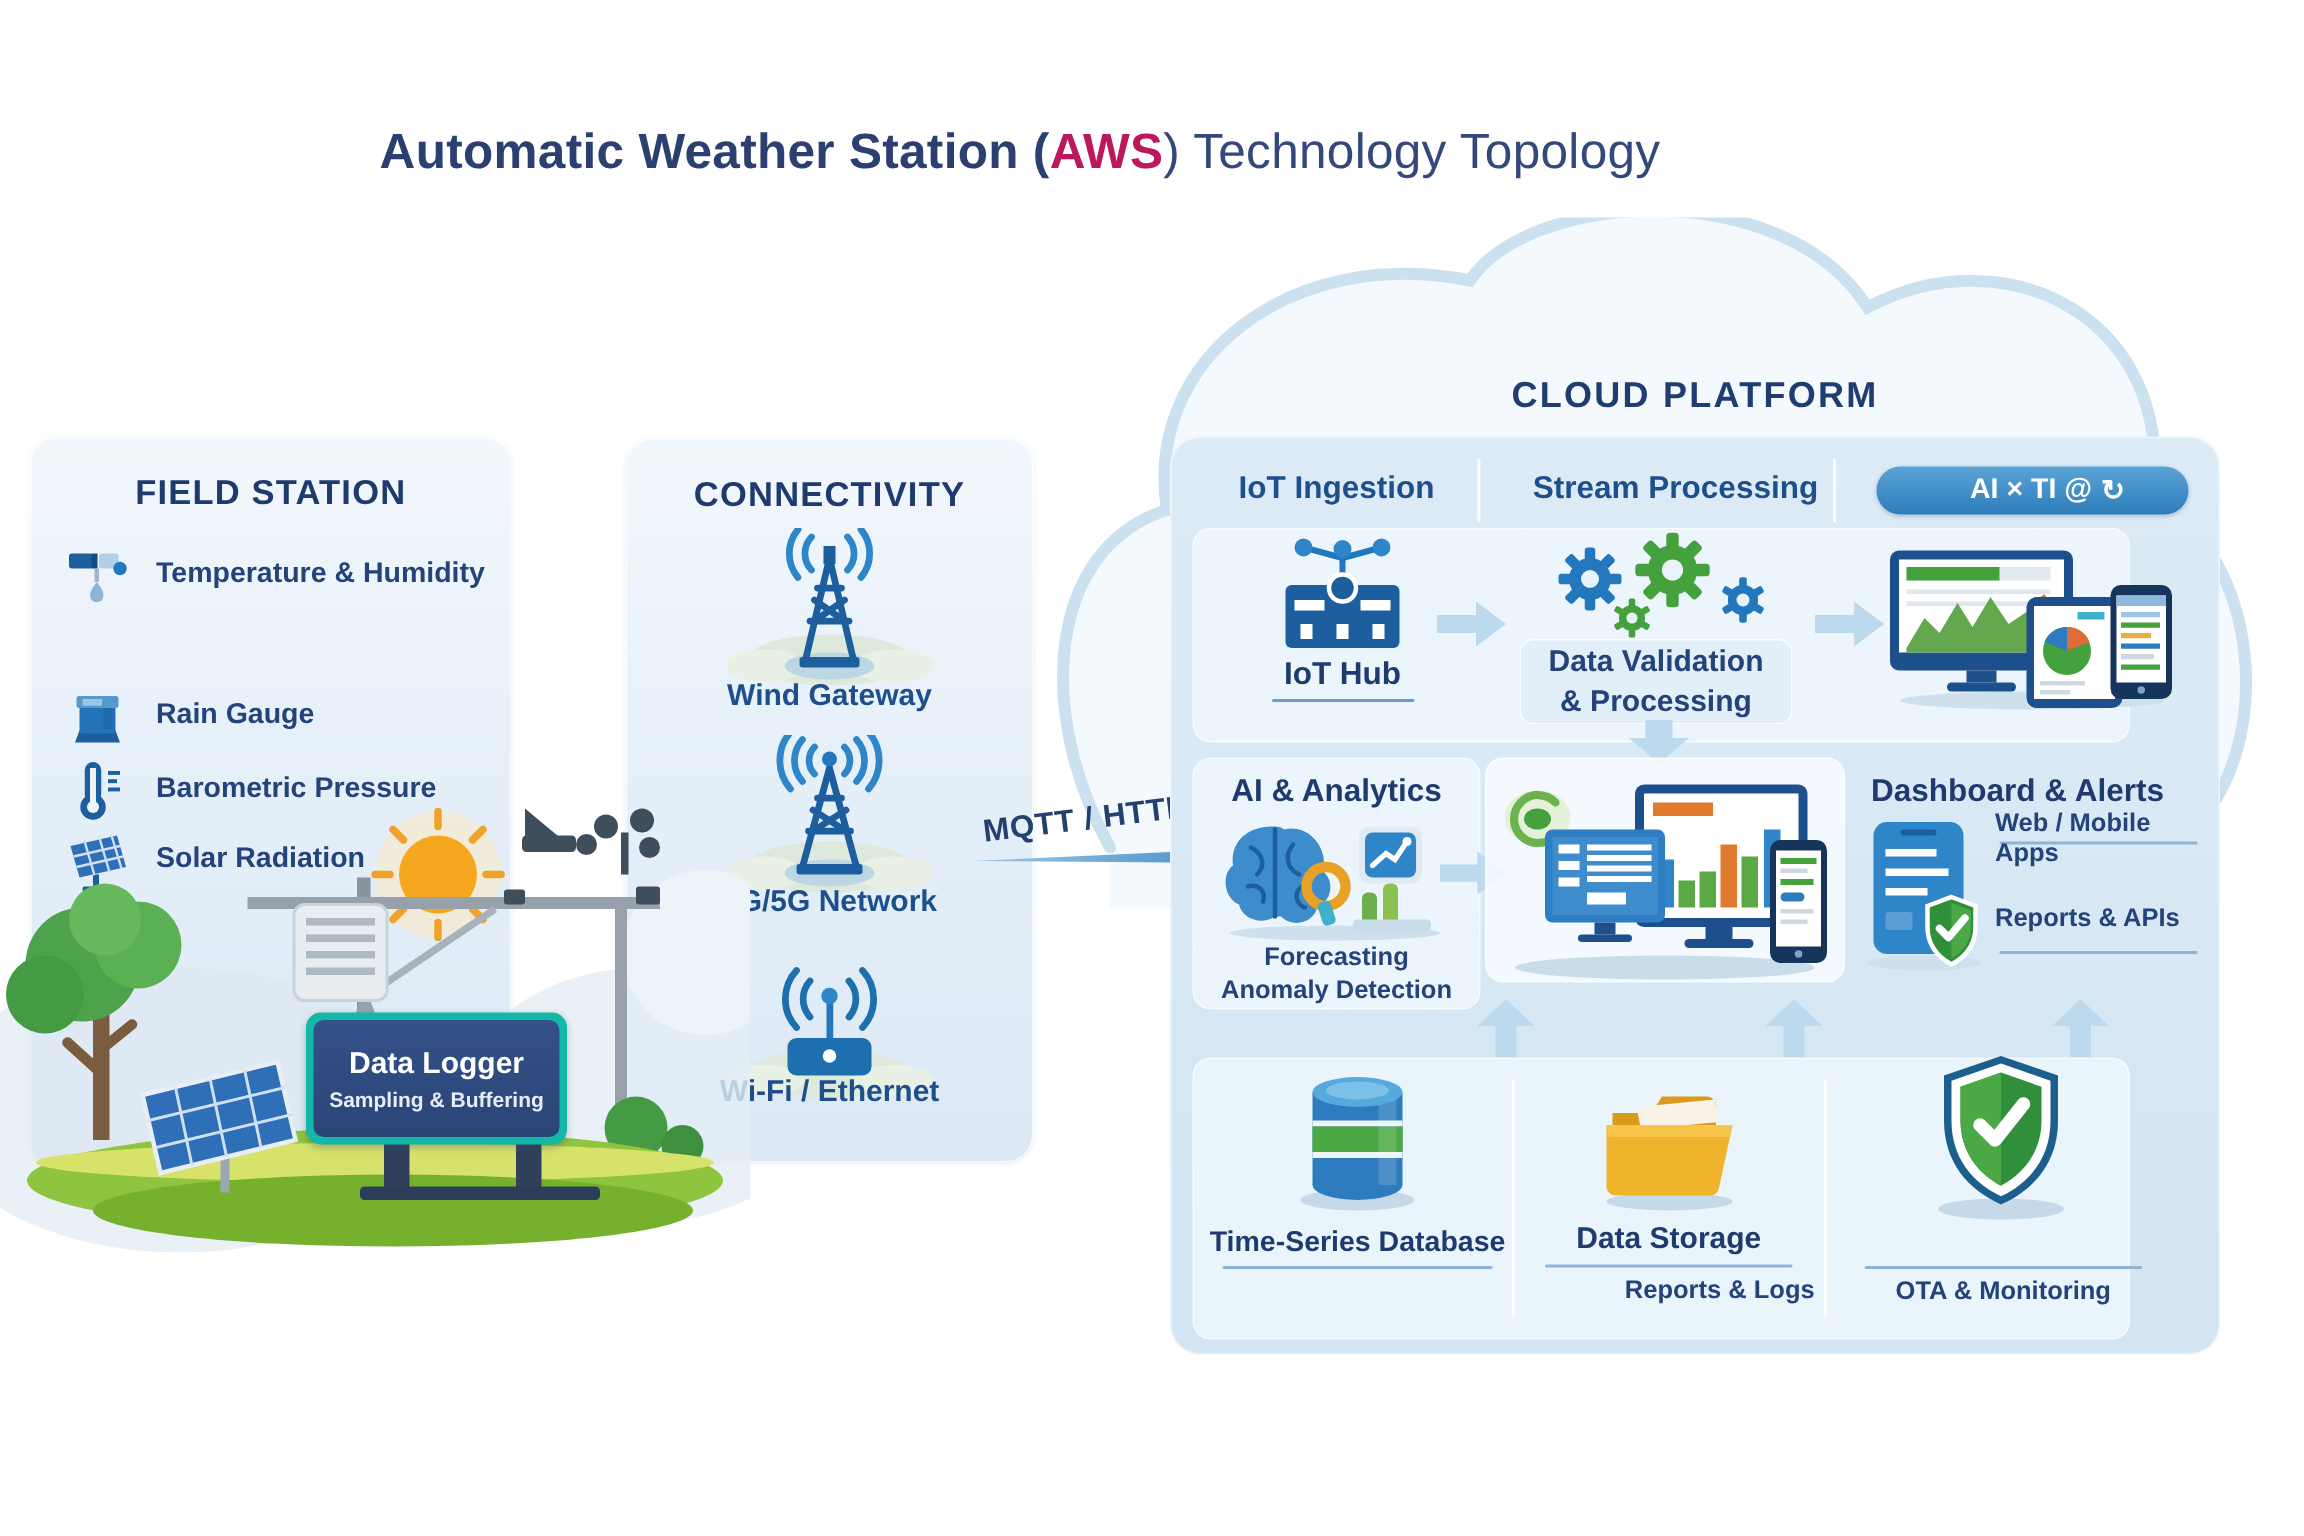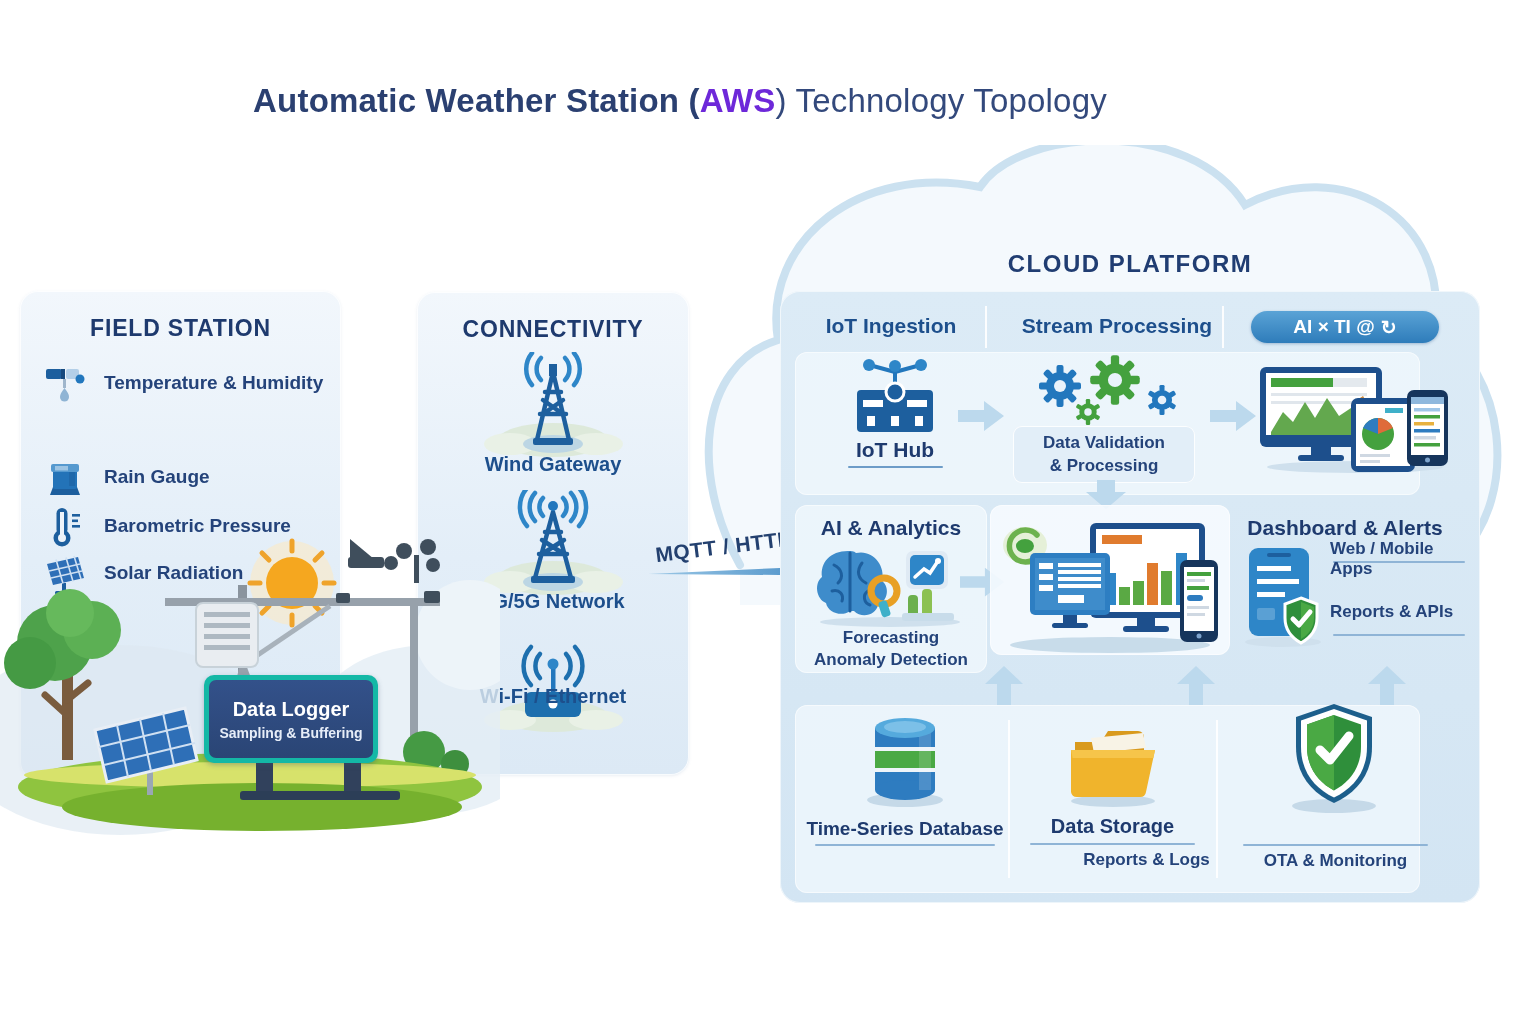--- a/index.html
+++ b/index.html
@@ -1,21 +1,21 @@
 <!DOCTYPE html>
 <html><head>
 <meta charset="utf-8">
 <style>
   html,body{margin:0;padding:0;background:#fff;}
   #canvas{position:relative;width:1536px;height:1024px;background:#ffffff;overflow:hidden;
           font-family:"Liberation Sans",sans-serif;color:#1e3a6e;}
   .abs{position:absolute;}
   
   .main-title{top:82px;left:0;width:1360px;text-align:center;font-size:33px;font-weight:bold;color:#2b4071;letter-spacing:.2px;}
-  .main-title .accent{color:#6d28d9;}
+  .main-title .accent{color:#be185d;}
   .main-title .light{font-weight:500;color:#33497c;}
   
   .panel{border-radius:18px;background:linear-gradient(180deg,#f2f7fc 0%,#e3eef8 55%,#dcE9f5 100%);
          box-shadow:inset 0 0 0 1px rgba(255,255,255,.8), 0 1px 3px rgba(120,150,180,.15);}
   .panel-title{font-size:23px;font-weight:bold;color:#1e3a6e;letter-spacing:.8px;text-align:center;width:100%;}
   
   .sensor-row{display:flex;align-items:center;gap:16px;height:46px;}
   .sensor-icon{width:46px;height:46px;flex:0 0 46px;}
   .sensor-label{font-size:19px;font-weight:600;color:#24437a;white-space:nowrap;}
   
@@ -23,29 +23,29 @@
   
   .mqtt-label{font-size:21px;font-weight:bold;color:#23406f;transform:rotate(-7deg);letter-spacing:.5px;}
   
   .cloud-panel{left:780px;top:291px;width:700px;height:612px;border-radius:20px;
      background:linear-gradient(180deg,#dcebf6,#d3e5f3);box-shadow:inset 0 0 0 1px rgba(255,255,255,.6);}
   .cloud-title{font-size:24px;font-weight:bold;letter-spacing:1.5px;color:#203d72;text-align:center;}
   .col-header{font-size:21px;font-weight:bold;color:#1d4f8c;text-align:center;}
   .vdiv{width:2px;background:rgba(255,255,255,.9);}
   .ai-pill{display:flex;align-items:center;justify-content:center;gap:6px;border-radius:18px;
      background:linear-gradient(180deg,#5aa3d6,#2e7cba);color:#fff;font-size:19px;font-weight:bold;
-     box-shadow:0 1px 3px rgba(40,90,140,.35);}
+     box-shadow:0 1px 3px rgba(40,90,140,.35);padding-left:20px;}
   .card{border-radius:12px;background:rgba(243,249,253,.72);box-shadow:inset 0 0 0 1px rgba(255,255,255,.55);}
   .node-label{font-size:21px;font-weight:bold;color:#1e3a6e;text-align:center;}
   .node-sub{font-size:17px;font-weight:600;color:#24437a;text-align:center;}
   .underline{height:2px;background:#6d9cc8;border-radius:2px;}
   .thin-rule{height:2px;background:#8fb4d6;border-radius:2px;}
   .proc-box{border-radius:9px;background:#e2eef8;box-shadow:inset 0 0 0 1px rgba(255,255,255,.9);
      display:flex;flex-direction:column;justify-content:center;text-align:center;}
-  .proc-box div{font-size:17px;font-weight:bold;color:#24437a;line-height:1.35;}
+  .proc-box div{font-size:20px;font-weight:bold;color:#24437a;line-height:1.35;}
   .storage-label{font-size:19px;font-weight:bold;color:#1e3a6e;text-align:center;}
   .storage-sub{font-size:17px;font-weight:600;color:#24437a;text-align:center;}
   
   .dl-sign{left:204px;top:675px;width:174px;height:88px;background:#14b8a6;border-radius:10px;
      padding:5px;box-sizing:border-box;box-shadow:0 2px 5px rgba(60,80,110,.35);}
   .dl-inner{width:100%;height:100%;background:linear-gradient(180deg,#33518a,#2a4575);border-radius:7px;
      display:flex;flex-direction:column;align-items:center;justify-content:center;gap:4px;}
   .dl-title{color:#fff;font-size:20px;font-weight:bold;}
   .dl-sub{color:#e6edf8;font-size:14px;font-weight:600;}
 </style>
@@ -166,21 +166,21 @@
     <circle cx="65" cy="32" r="5.5" fill="#2e86c8"></circle>
     <g stroke="#1d6fae" stroke-width="4.5" stroke-linecap="round" fill="none">
       <path d="M52,22 A18,18 0 0 0 52,46"></path>
         <path d="M43,15 A28,28 0 0 0 43,53"></path>
       <path d="M78,22 A18,18 0 0 1 78,46"></path>
         <path d="M87,15 A28,28 0 0 1 87,53"></path>
     </g>
     <rect x="37" y="60" width="56" height="25" rx="6" fill="#1d6fae"></rect>
     <circle cx="65" cy="72" r="4.5" fill="#fff"></circle>
   </svg>
-  <div class="abs conn-label" style="left:417px;top:685px;width:272px;">Wi-Fi / Ethernet</div>
+  <div class="abs conn-label" style="left:417px;top:717px;width:272px;">Wi-Fi / Ethernet</div>
 
   <div class="abs mqtt-label" style="left:655px;top:534px;">MQTT / HTTPS</div>
   <svg class="abs" style="left:648px;top:556px;width:162px;height:30px;" viewBox="0 0 162 30">
     <defs>
         <linearGradient id="ag" x1="0" y1="0" x2="1" y2="0">
       <stop offset="0" stop-color="#9cc8e6"></stop>
           <stop offset="1" stop-color="#4f93c9"></stop>
         </linearGradient>
       </defs>
     <path d="M0,18 L132,12 L132,4 L160,15 L132,26 L132,19 Z" fill="url(#ag)"></path>

